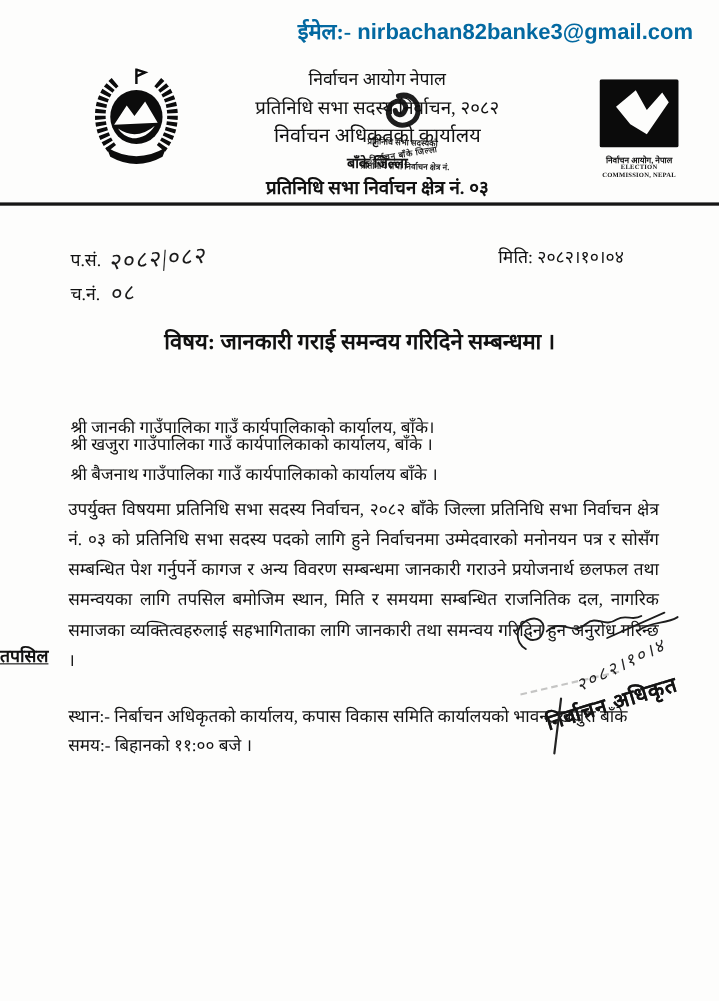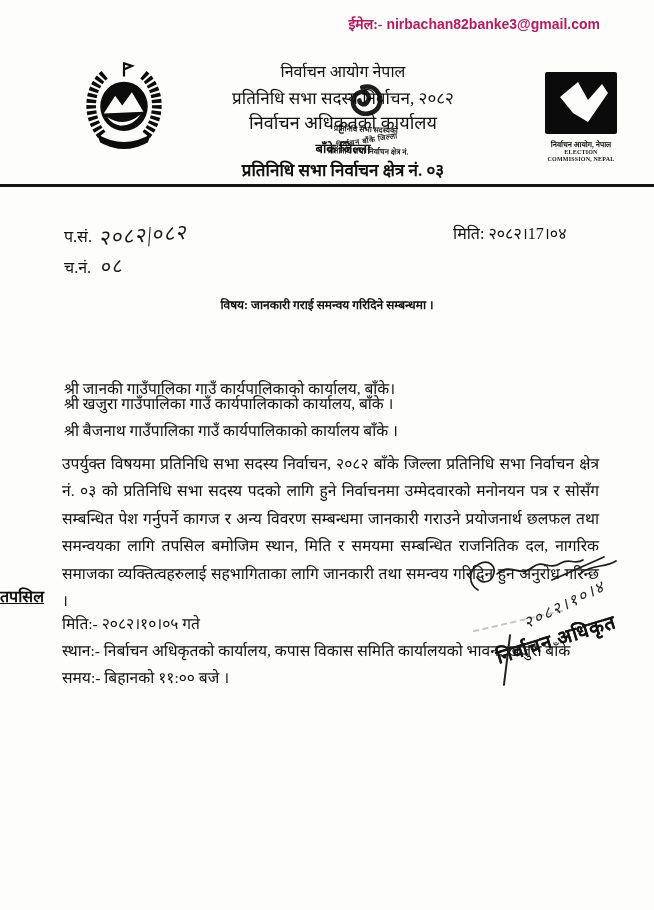--- a/index.html
+++ b/index.html
@@ -7,21 +7,21 @@
     position:relative;
     width:654px;height:910px;
     margin:0 auto;
     background:#fdfdfc;
     overflow:hidden;
     font-family:"Liberation Serif","DejaVu Serif",serif;
     color:#111;
   }
   .abs{position:absolute;}
   
-  .email-line{top:14px;right:54px;font-family:"Liberation Sans","DejaVu Sans",sans-serif;font-weight:bold;font-size:14px;color:#be185d;}
+  .email-line{top:14px;right:24px;font-family:"Liberation Sans","DejaVu Sans",sans-serif;font-weight:bold;font-size:20px;color:#0369a1;}
   .email-line .np{font-family:"Liberation Serif","DejaVu Serif",serif;font-weight:bold;}
   
   .lh{left:0;width:100%;text-align:center;white-space:nowrap;padding-left:16px;}
   .lh1{top:60px;font-size:16px;}
   .lh2{top:86px;font-size:17px;}
   .lh3{top:110px;font-size:18px;font-weight:normal;}
   .lh4{top:139px;font-size:13px;font-weight:bold;}
   .lh5{top:158px;font-size:17px;font-weight:bold;}
   .rule{top:184px;left:0;width:654px;height:3px;background:#161616;}
   
@@ -36,21 +36,21 @@
   .hstamp .t1{transform:rotate(7deg);margin-top:1px;}
   .hstamp .t2{transform:rotate(-4deg);margin-top:2px;letter-spacing:.6px;}
   .hstamp .t3{transform:rotate(6deg);margin-top:2px;}
   
   .refno{top:220px;left:64px;font-size:16px;}
   .refno .hand{font-size:21px;display:inline-block;transform:rotate(-4deg) skewX(-8deg);letter-spacing:1px;margin-left:4px;color:#1b1b1b;}
   .chano{top:252px;left:64px;font-size:16px;}
   .chano .hand{font-size:20px;display:inline-block;transform:rotate(-3deg) skewX(-6deg);letter-spacing:1px;margin-left:6px;color:#1b1b1b;}
   .date-line{top:222px;left:453px;font-size:16px;}
   
-  .subject{top:296px;left:0;width:100%;text-align:center;font-size:12px;font-weight:600;}
+  .subject{top:296px;left:0;width:100%;text-align:center;font-size:20px;font-weight:600;}
   
   .addr{left:64px;font-size:15.5px;white-space:nowrap;}
   .addr0{top:338px;} .addr1{top:377px;} .addr2{top:392px;} .addr3{top:419px;}
   
   .body-par{top:450px;left:62px;width:537px;font-size:15.6px;line-height:27.4px;text-align:justify;}
   
   .tapasil{top:585px;left:0;width:100%;text-align:left;font-size:16px;font-weight:bold;text-decoration:underline;}
   .sch{left:62px;font-size:15.6px;white-space:nowrap;}
   .sch-date{top:612px;} .sch-venue{top:639px;} .sch-time{top:666px;}
   
@@ -111,33 +111,32 @@
   <div class="abs refno">
     <span>प.सं.</span>
     <span class="hand">२०८२|०८२</span>
   </div>
   <div class="abs chano">
     <span>च.नं.</span>
     <span class="hand">०८</span>
   </div>
   <div class="abs date-line">
     <span>मिति:</span>
-    <span>२०८२।17।०४</span>
+    <span>२०८२।१०।०४</span>
   </div>
 
   <div class="abs subject">विषय: जानकारी गराई समन्वय गरिदिने सम्बन्धमा ।</div>
 
   <div class="abs addr addr1">श्री जानकी गाउँपालिका गाउँ कार्यपालिकाको कार्यालय, बाँके।</div>
   <div class="abs addr addr2">श्री खजुरा गाउँपालिका गाउँ कार्यपालिकाको कार्यालय, बाँके ।</div>
   <div class="abs addr addr3">श्री बैजनाथ गाउँपालिका गाउँ कार्यपालिकाको कार्यालय बाँके ।</div>
 
   <div class="abs body-par">उपर्युक्त विषयमा प्रतिनिधि सभा सदस्य निर्वाचन, २०८२ बाँके जिल्ला प्रतिनिधि सभा निर्वाचन क्षेत्र नं. ०३ को प्रतिनिधि सभा सदस्य पदको लागि हुने निर्वाचनमा उम्मेदवारको मनोनयन पत्र र सोसँग सम्बन्धित पेश गर्नुपर्ने कागज र अन्य विवरण सम्बन्धमा जानकारी गराउने प्रयोजनार्थ छलफल तथा समन्वयका लागि तपसिल बमोजिम स्थान, मिति र समयमा सम्बन्धित राजनितिक दल, नागरिक समाजका व्यक्तित्वहरुलाई सहभागिताका लागि जानकारी तथा समन्वय गरिदिन हुन अनुरोध गरिन्छ ।</div>
 
   <div class="abs tapasil">तपसिल</div>
-  <div class="abs sch sch-date">मिति:- २०८२।१०।०५ गते</div>
   <div class="abs sch sch-venue">स्थान:- निर्बाचन अधिकृतको कार्यालय, कपास विकास समिति कार्यालयको भावन, खजुरा बाँके</div>
   <div class="abs sch sch-time">समय:- बिहानको ११:०० बजे ।</div>
 
   <div class="abs sig">
     <svg width="175" height="52" viewBox="0 0 175 52">
       <path d="M16 40 C6 34 6 20 17 14 C27 9 35 16 31 26 C28 33 19 34 15 27
                M35 24 C49 11 57 29 71 17 C81 9 87 21 99 13 C107 8 113 15 121 10
                M90 30 L142 7 M119 23 C131 14 143 18 154 11" stroke="#1d1d1d" stroke-width="1.7" fill="none" stroke-linecap="round"></path>
     </svg>
   </div>

